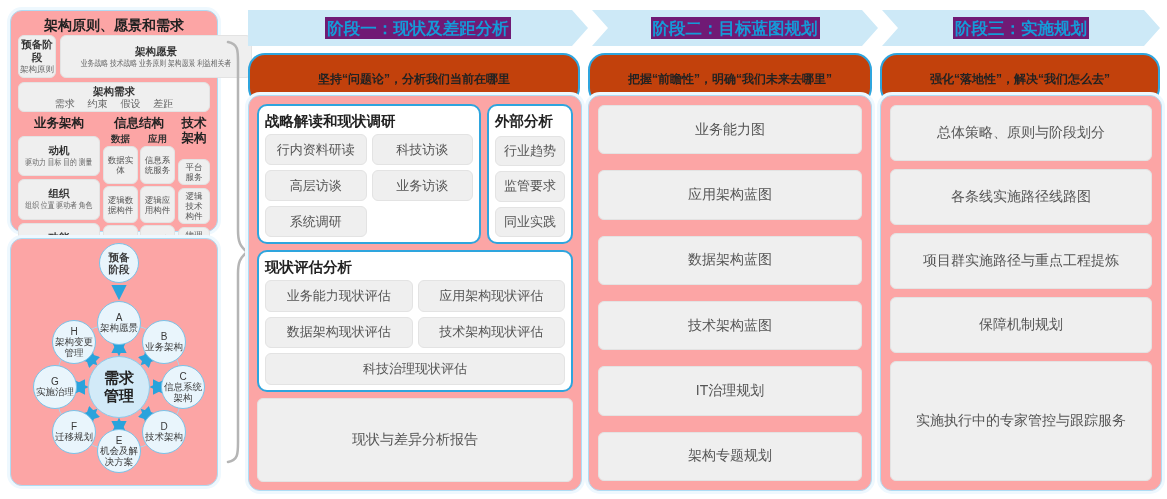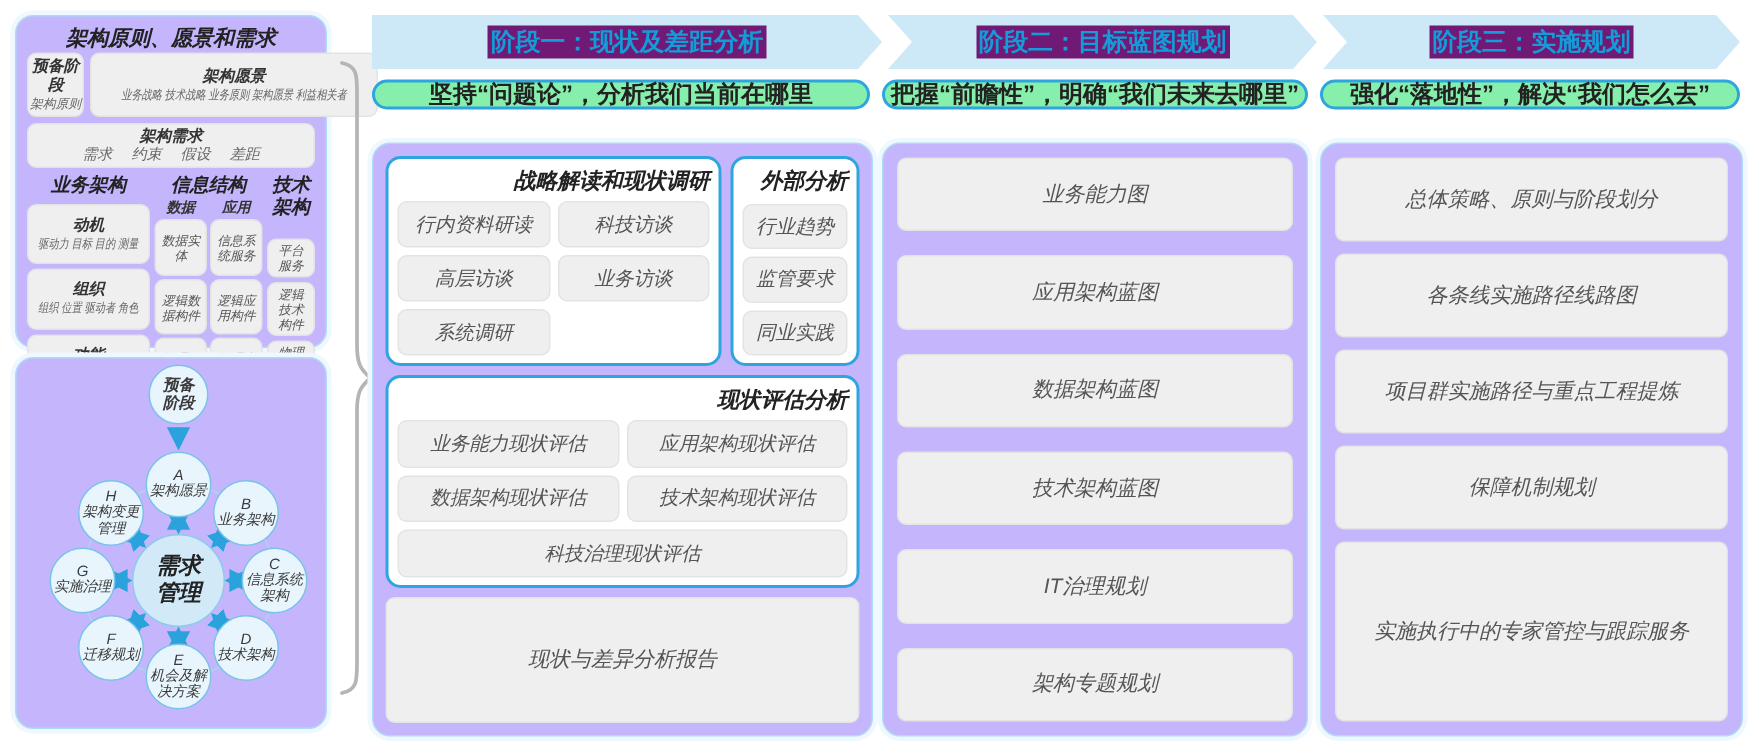--- a/index.html
+++ b/index.html
@@ -1,20 +1,20 @@
 <!DOCTYPE html>
 <html><head>
 <meta charset="utf-8">
 <style>
   html,body{margin:0;padding:0;background:#fff;}
   *{box-sizing:border-box;font-family:"Liberation Sans","DejaVu Sans",sans-serif;}
   .stage{position:relative;width:1167px;height:499px;background:#fff;overflow:hidden;}
 
   
-  .panel{position:absolute;background:#c4b5fd;border:1px solid #aedcf4;border-radius:12px;box-shadow:0 0 0 3px #eef8fe;font-style:italic;}
+  .panel{position:absolute;background:#fca5a5;border:1px solid #aedcf4;border-radius:12px;box-shadow:0 0 0 3px #eef8fe;}
   .graybox{background:#efefef;border:1px solid #e3e3e3;border-radius:6px;color:#555;display:flex;align-items:center;justify-content:center;text-align:center;}
   .bluebox{background:#fff;border:2px solid #2ea5de;border-radius:10px;}
   .shrink{display:inline-block;transform:scaleX(.8);white-space:nowrap;}
   .fitrow{display:flex;justify-content:center;overflow:hidden;align-items:center;}
 
   
   .lp{left:10px;top:10px;width:208px;height:222px;padding:5px 7px;}
   .lp-title{font-size:14px;font-weight:bold;color:#222;text-align:center;line-height:18px;}
   .lp-row1{display:flex;gap:4px;margin-top:1px;}
   .lp-prep{width:52px;padding:2px 1px;flex-direction:column;}
@@ -58,32 +58,32 @@
 
   
   .brace{position:absolute;left:224px;top:40px;}
 
   
   .band{position:absolute;top:10px;height:36px;background:#cde9f7;display:flex;align-items:center;justify-content:center;clip-path:polygon(0 0,calc(100% - 16px) 0,100% 50%,calc(100% - 16px) 100%,0 100%);}
   .band.notch{clip-path:polygon(0 0,calc(100% - 16px) 0,100% 50%,calc(100% - 16px) 100%,0 100%,16px 50%);}
   .band span{font-size:16.5px;font-weight:bold;color:#149bd8;background:#701a75;padding:0 2px;line-height:22px;}
   .b1{left:248px;width:340px;} .b2{left:592px;width:286px;} .b3{left:882px;width:278px;}
 
-  .subt{position:absolute;top:53px;height:20px;background:#86efac;border:2px solid #2ea5de;border-radius:17px;display:flex;align-items:center;justify-content:center;font-size:16px;font-weight:bold;color:#222;}
+  .subt{position:absolute;top:53px;height:52px;background:#c2410c;border:2px solid #2ea5de;border-radius:17px;display:flex;align-items:center;justify-content:center;font-size:12px;font-weight:bold;color:#222;}
   .s1{left:248px;width:332px;} .s2{left:588px;width:284px;} .s3{left:880px;width:280px;}
 
   .content{position:absolute;top:95px;height:396px;}
   .c1{left:248px;width:334px;padding:8px;}
   .c2{left:588px;width:284px;padding:9px;display:flex;flex-direction:column;gap:16px;}
   .c3{left:880px;width:282px;padding:9px;display:flex;flex-direction:column;gap:8px;}
 
   
   .p1-top{display:flex;gap:6px;height:140px;}
   .p1-strategy{flex:1;padding:5px 6px;display:flex;flex-direction:column;}
-  .p1-box-title{font-size:14.5px;font-weight:bold;color:#222;text-align:right;line-height:20px;margin-bottom:3px;}
+  .p1-box-title{font-size:14.5px;font-weight:bold;color:#222;text-align:left;line-height:20px;margin-bottom:3px;}
   .p1-grid{display:grid;grid-template-columns:1fr 1fr;gap:5px;flex:1;}
   .p1-grid .graybox,.p1-ext .graybox{font-size:13px;color:#555;}
   .p1-ext{width:86px;padding:5px 6px;display:flex;flex-direction:column;gap:5px;}
   .p1-ext .p1-box-title{margin-bottom:0;}
   .p1-ext .graybox{flex:1;}
   .p1-assess{margin-top:6px;height:142px;padding:5px 6px;display:flex;flex-direction:column;}
   .span2{grid-column:1 / span 2;}
   .p1-report{margin-top:6px;height:84px;font-size:14px;}
   .stack-item{flex:1;font-size:14px;color:#555;}
   .c3 .stack-item{flex:none;height:56px;}

